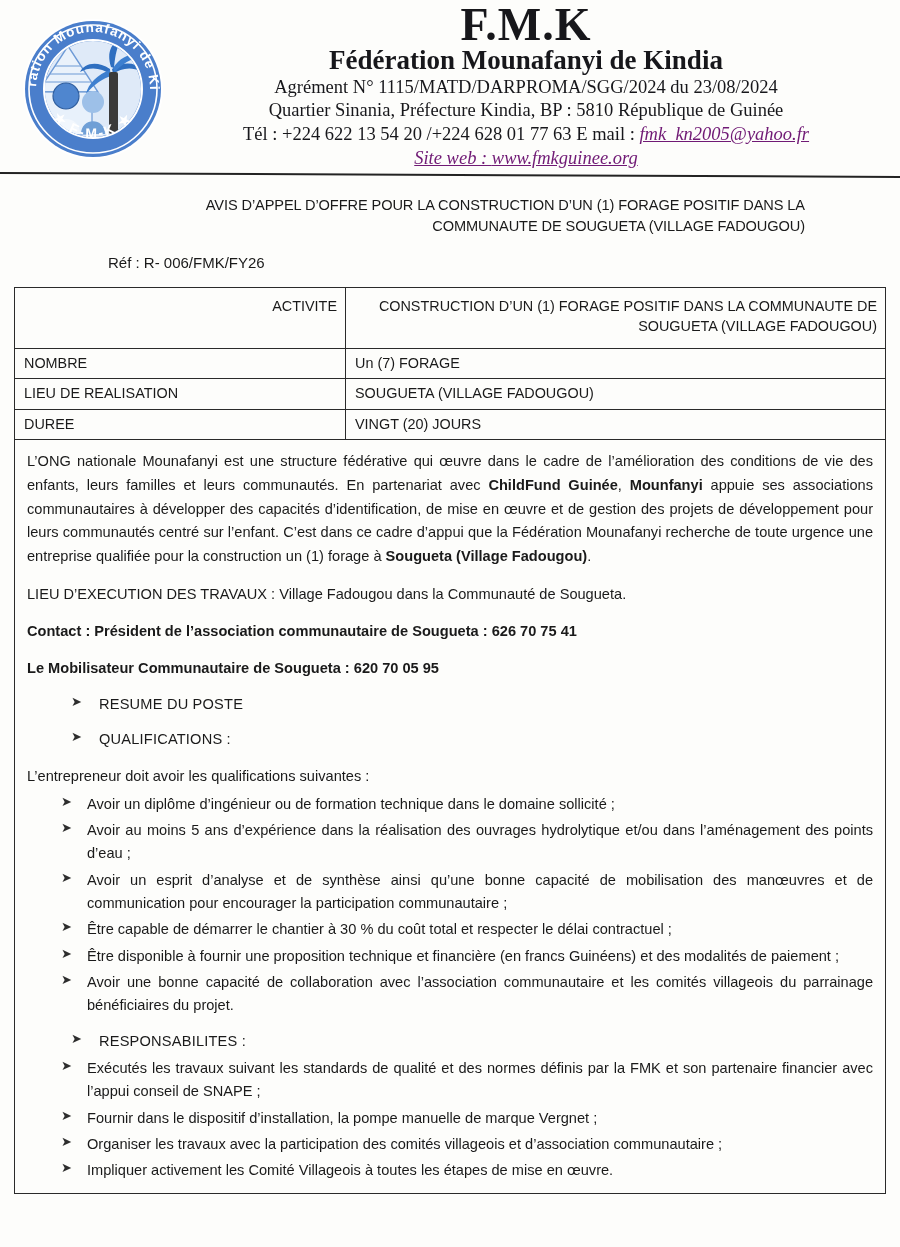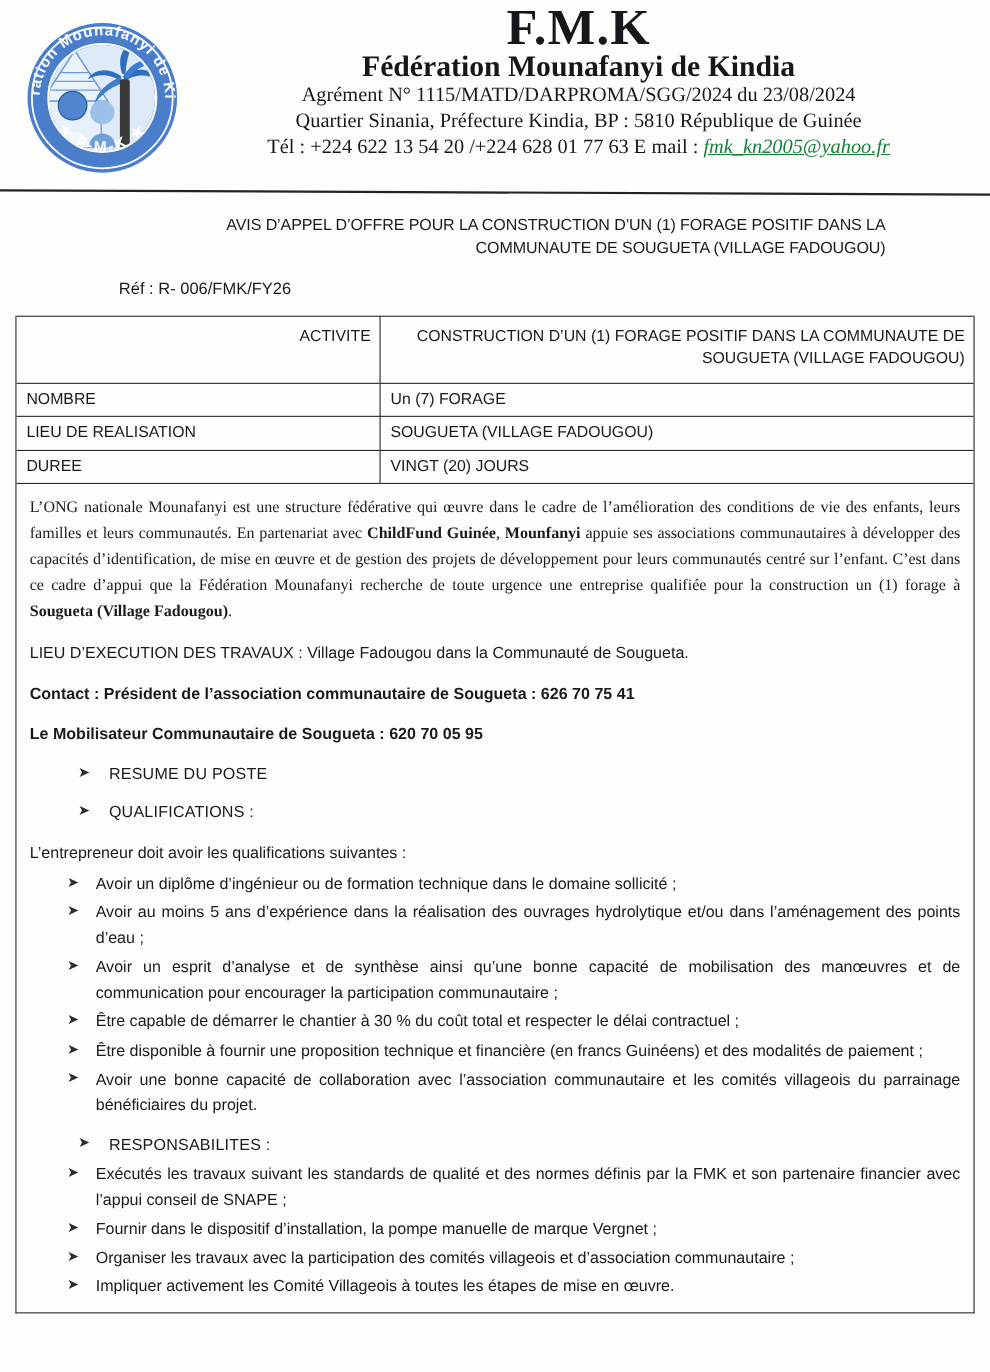--- a/index.html
+++ b/index.html
@@ -53,21 +53,21 @@
     margin: 0 0 1px 0;
     font-family: "Liberation Serif", serif;
   }
   .hline {
     font-size: 18.5px;
     line-height: 1.28;
     margin: 0;
     white-space: nowrap;
   }
   .link {
-    color: #15803d;
+    color: #701a75;
     font-style: italic;
     text-decoration: underline;
   }
   .header-rule {
     position: absolute;
     left: 0;
     top: 172px;
     width: 900px;
     height: 0;
     border-top: 2.4px solid #232323;
@@ -129,21 +129,20 @@
   
   .content {
     padding: 0 12px 10px 12px;
   }
   p.para {
     font-size: 14.6px;
     line-height: 1.62;
     text-align: justify;
     text-justify: inter-word;
     margin: 10px 0 0 0;
-    font-family: Liberation Serif, serif;
   }
   p.para.tight { margin-top: 12px; }
   p.lead {
     font-size: 14.6px;
     line-height: 1.6;
     margin: 14px 0 0 0;
   }
   .b { font-weight: bold; }
 
   
@@ -240,20 +239,21 @@
         </text>
       </svg>
     </div>
 
     <div class="header-text">
       <div class="fmk-title">F.M.K</div>
       <div class="fed-title">Fédération Mounafanyi de Kindia</div>
       <div class="hline">Agrément N° 1115/MATD/DARPROMA/SGG/2024 du 23/08/2024</div>
       <div class="hline">Quartier Sinania,  Préfecture Kindia,  BP : 5810  République de Guinée</div>
       <div class="hline"><span>Tél : +224 622 13 54 20 /+224 628 01 77 63 E mail : </span><a class="link" href="#">fmk_kn2005@yahoo.fr</a></div>
+      <div class="hline"><span class="link">Site web : </span><a class="link" href="#">www.fmkguinee.org</a></div>
     </div>
 
     <div class="header-rule"></div>
   </div>
 
   <div class="notice-title">
     <div>AVIS D’APPEL D’OFFRE POUR LA CONSTRUCTION D’UN (1) FORAGE POSITIF DANS LA</div>
     <div>COMMUNAUTE DE SOUGUETA (VILLAGE FADOUGOU)</div>
   </div>
   <div class="ref-line">Réf : R- 006/FMK/FY26</div>

